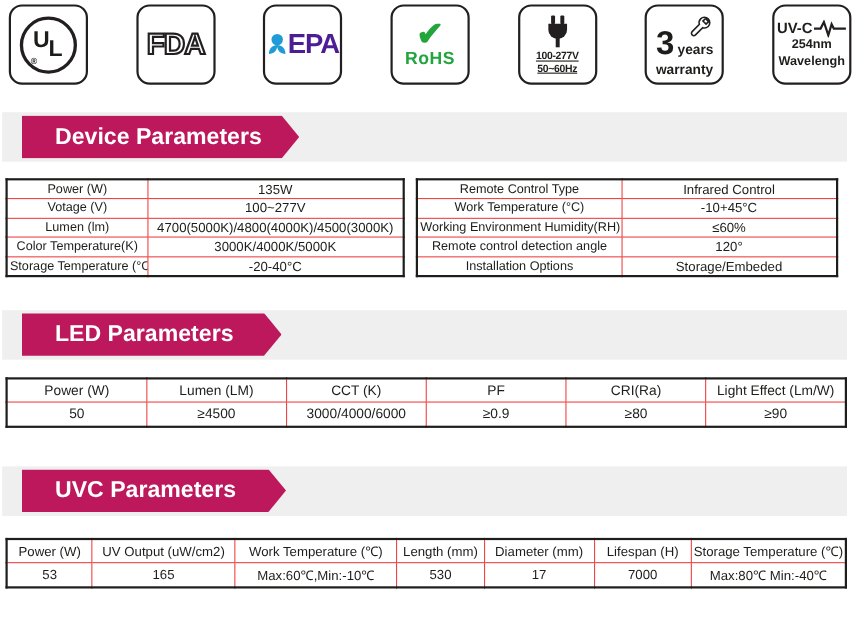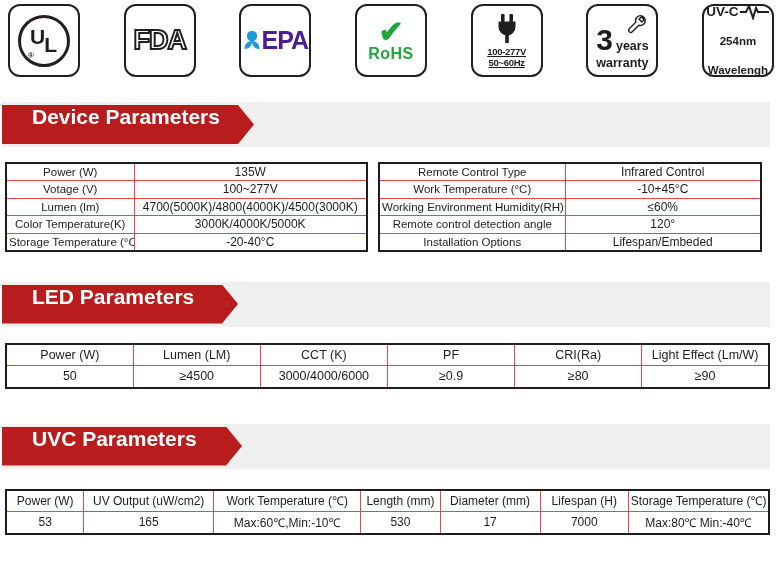--- a/index.html
+++ b/index.html
@@ -55,37 +55,37 @@
   
   .plug-lines { text-align: center; font-weight: 800; font-size: 9.5px; line-height: 1.1; letter-spacing: -0.3px; text-decoration: underline; }
   
   .badge-warranty { position: relative; align-items: flex-start; padding-left: 8px; }
   .wrench-icon { position: absolute; top: 5px; right: 6px; }
   .warranty-row { display: flex; align-items: baseline; margin-top: 14px; }
   .warranty-number { font-size: 30px; font-weight: 800; line-height: 1; }
   .warranty-years { font-size: 12.5px; font-weight: 700; margin-left: 3px; }
   .warranty-word { font-size: 12.5px; font-weight: 700; margin-top: 1px; }
   
-  .badge-uvc { border-width: 2px; gap: 14px; }
+  .badge-uvc { border-width: 2px; }
   .uvc-title-row { display: flex; align-items: center; font-weight: 800; font-size: 13.5px; }
   .uvc-line { font-weight: 700; font-size: 11.5px; line-height: 1.3; }
 
   
   .banner-strip {
     position: relative;
     height: 45px;
     background: #efefef;
     margin-left: 2px; margin-right: 13px;
   }
   .banner-arrow {
-    position: absolute; top: 3px; left: 0;
+    position: absolute; top: 3px; left: 18px;
     height: 39px;
-    background: #b91c1c;
+    background: #be185d;
     clip-path: polygon(0 0, calc(100% - 16px) 0, 100% 50%, calc(100% - 16px) 100%, 0 100%);
-    display: flex; 
+    display: flex; align-items: center;
   }
   .banner-title {
     color: #ffffff; font-weight: 700; font-size: 21px;
     padding-left: 30px; white-space: nowrap;
   }
   .banner--device { width: 252px; margin-top: 25px; }
   .banner--led    { width: 236px; }
   .banner--uvc    { width: 240px; }
   .strip--led { margin-top: 30px; }
   .strip--uvc { margin-top: 35px; }
@@ -236,21 +236,21 @@
       <tr>
         <td>Working Environment Humidity(RH)</td>
         <td>≤60%</td>
       </tr>
       <tr>
         <td>Remote control detection angle</td>
         <td>120°</td>
       </tr>
       <tr>
         <td>Installation Options</td>
-        <td>Lifespan/Embeded</td>
+        <td>Storage/Embeded</td>
       </tr>
     </tbody>
   </table>
 </div>
 
 <div class="banner-strip strip--led">
   <div class="banner-arrow banner--led">
     <span class="banner-title">LED Parameters</span>
   </div>
 </div>

